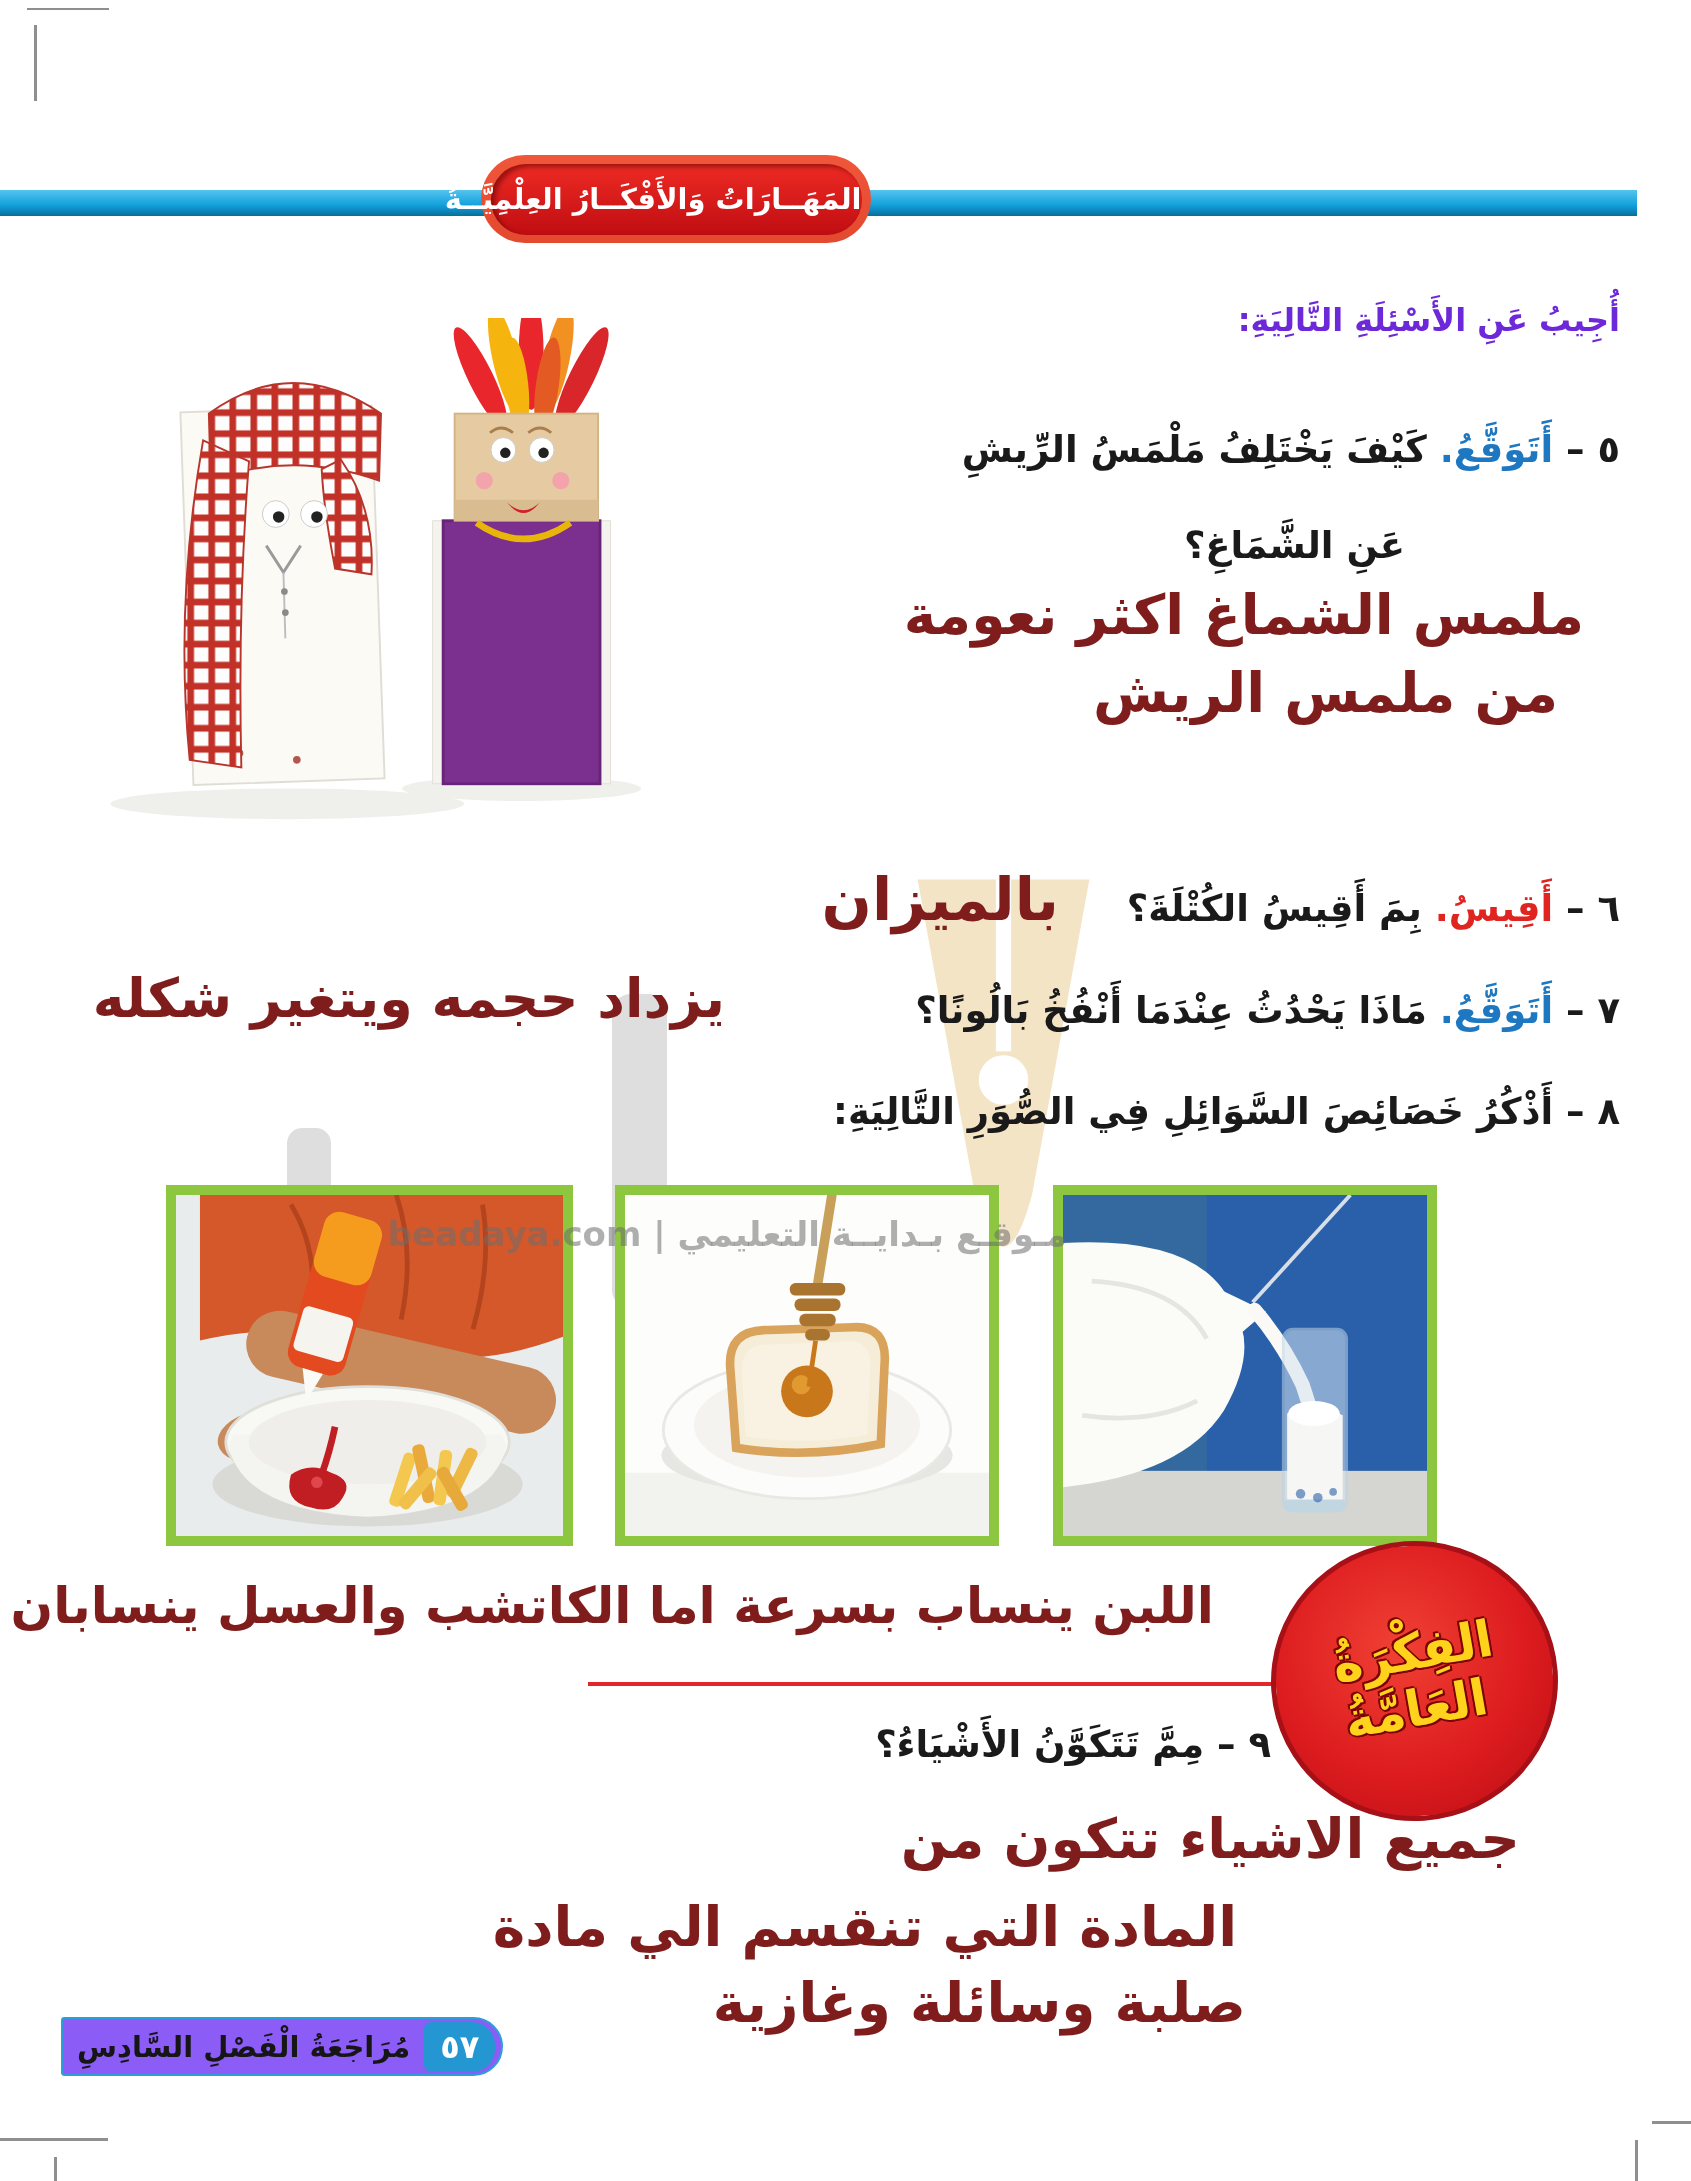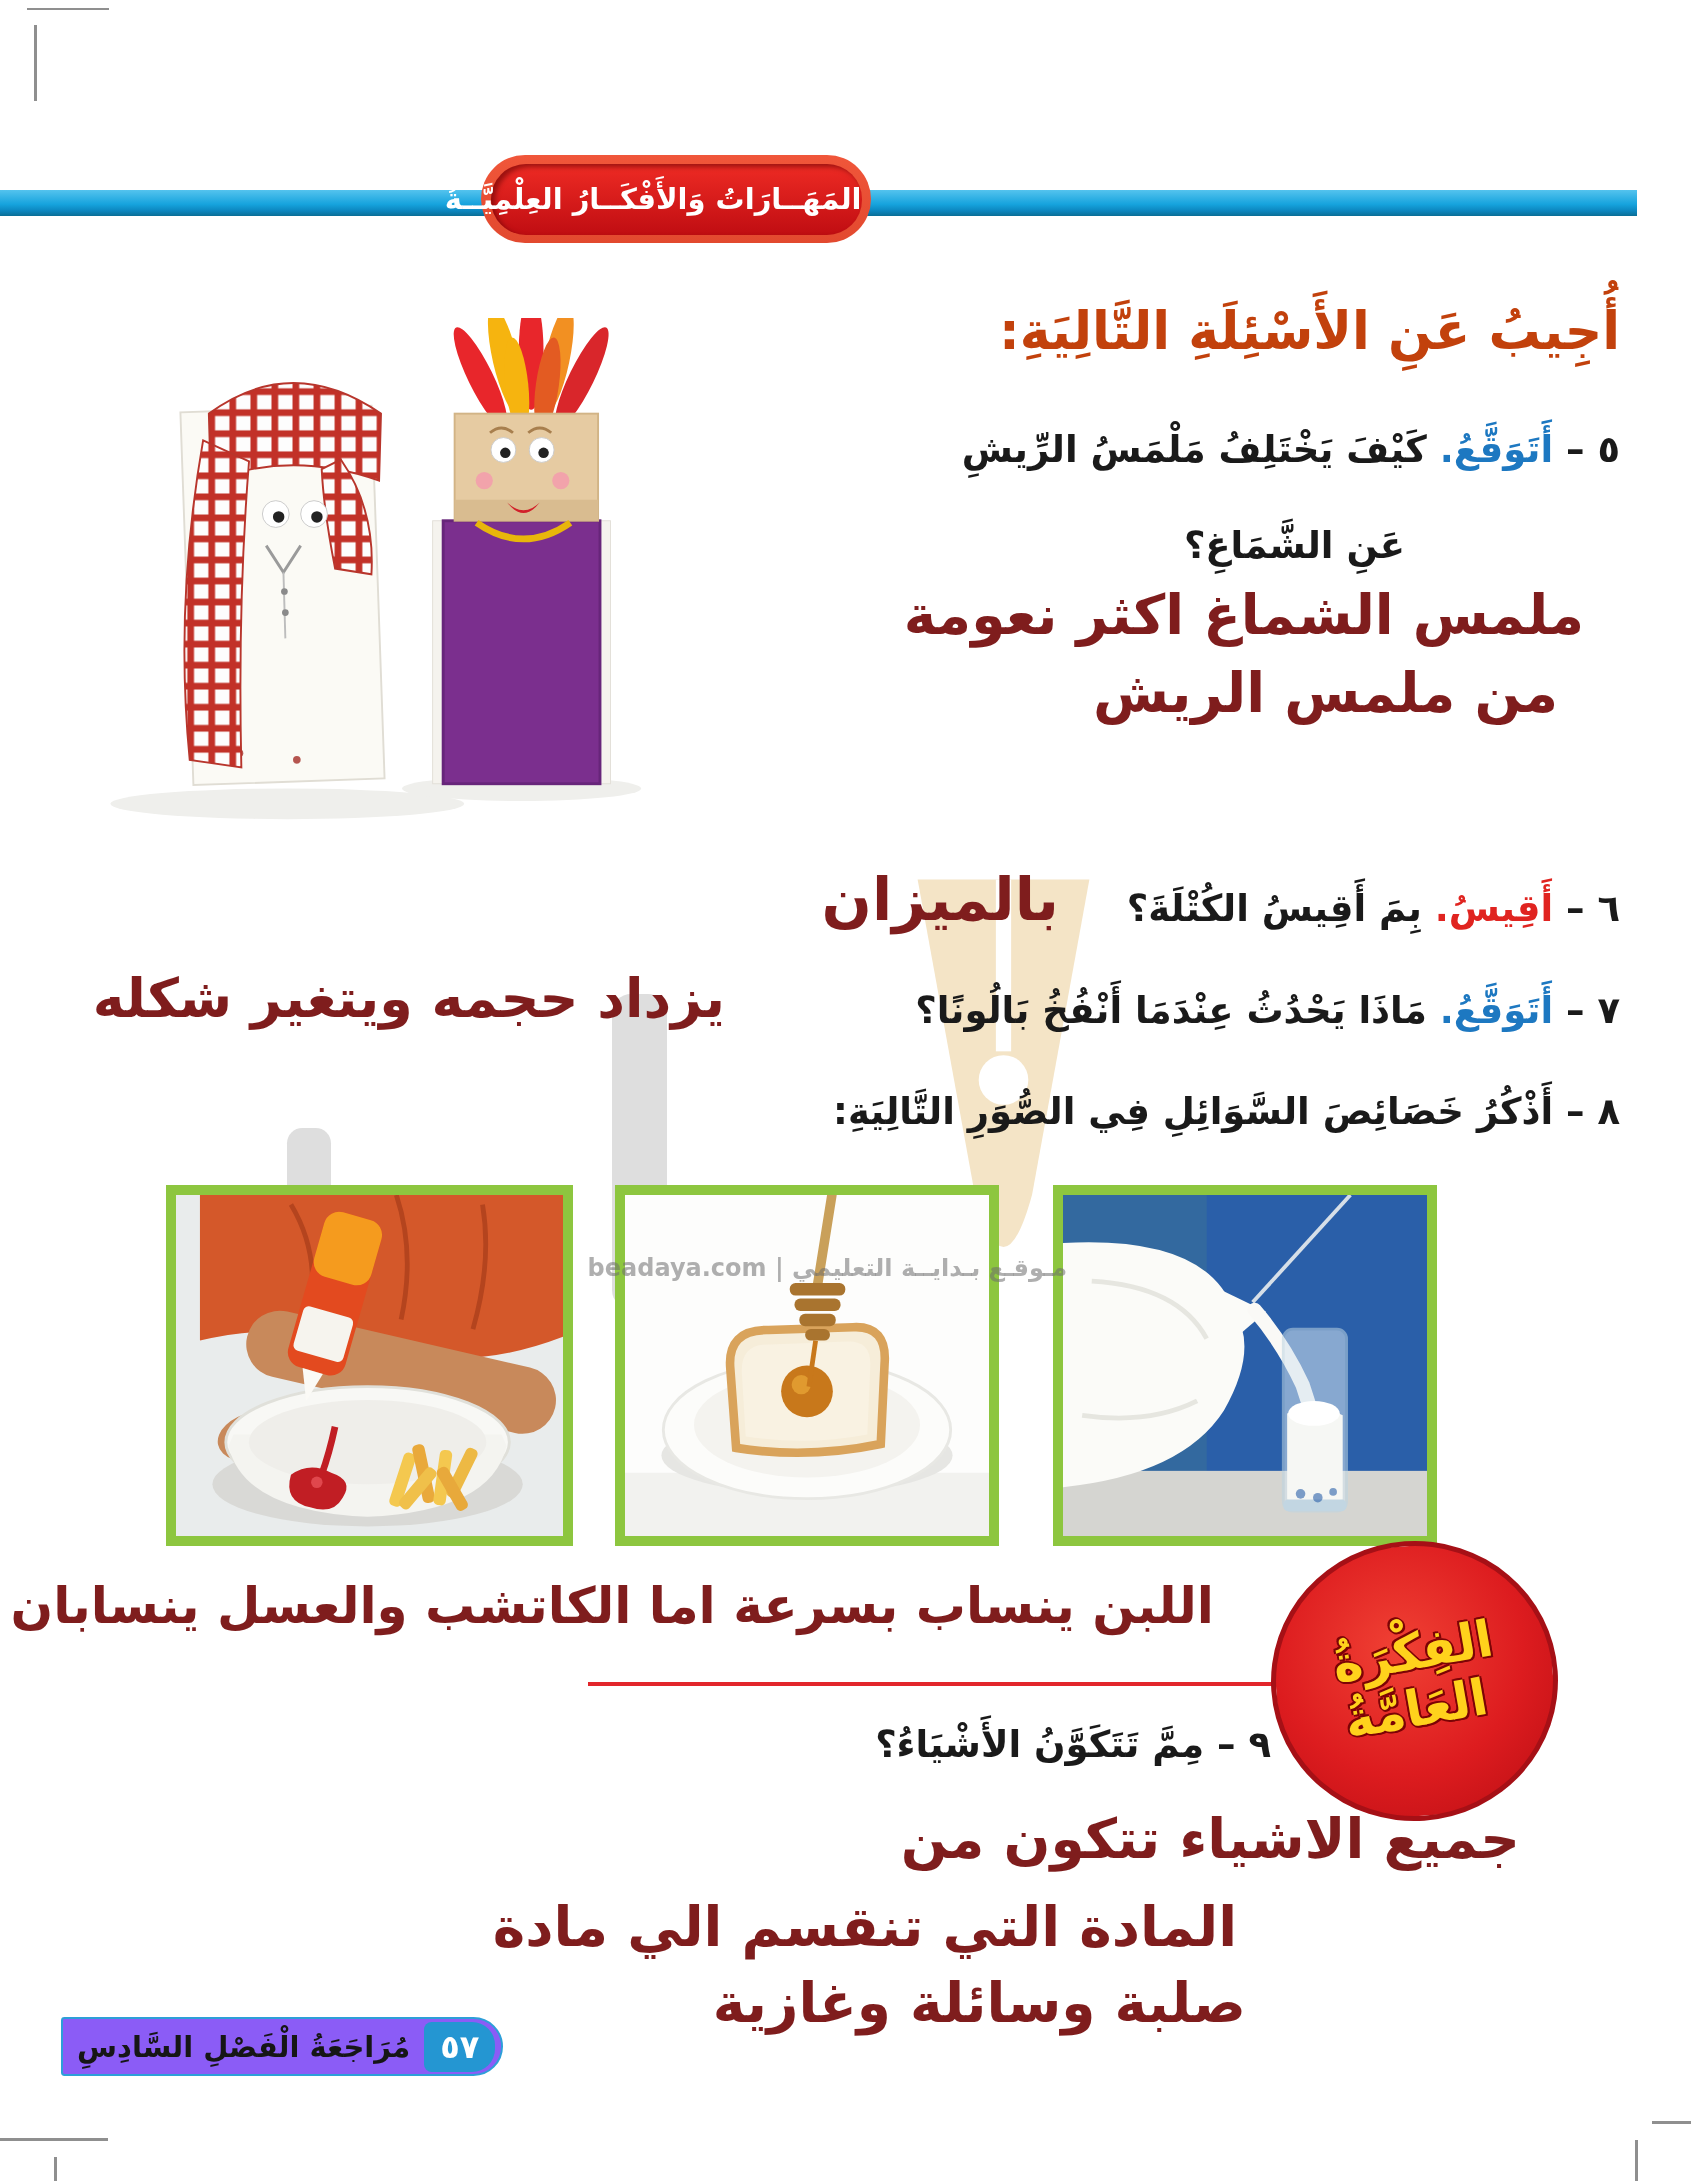--- a/index.html
+++ b/index.html
@@ -13,36 +13,36 @@
      background:linear-gradient(#54c3ee 0%,#16a3dd 55%,#0c86bf 80%,#0a6e96 100%);z-index:1;}
   
   .banner{position:absolute;left:481px;top:155px;width:390px;height:88px;z-index:2;
      border-radius:44px;background:linear-gradient(#f0563a,#e2492f);
      display:flex;align-items:center;justify-content:center;}
   .banner-inner{width:371px;height:71px;border-radius:35px;
      background:linear-gradient(#ee2b24,#c00d12);box-shadow:inset 3.8px 2.9px 5.7px rgba(90,0,0,.55);
      display:flex;align-items:center;}
   .banner-inner span{color:#fff;font-weight:bold;font-size:29px;letter-spacing:0;white-space:nowrap;}
   
-  .h-intro{font-size:52px;font-weight:bold;color:#c2410c;z-index:4;white-space:nowrap;}
+  .h-intro{font-size:32px;font-weight:bold;color:#6d28d9;z-index:4;white-space:nowrap;}
   .q{font-size:37px;font-weight:bold;color:#1a1a1a;z-index:4;white-space:nowrap;}
   .q .num{color:#1a1a1a;}
   .kw-blue{color:#1d78c1;}
   .kw-red{color:#e02420;margin-top:28px;}
   .ans{color:#7f1d1d;font-weight:bold;z-index:4;white-space:nowrap;}
   .red-rule{position:absolute;left:588px;top:1682px;width:690px;height:3.8px;background:#e2262b;z-index:3;}
   
   .photo{position:absolute;top:1185px;height:361px;border:10.5px solid #8dc63f;background:#fff;
      box-sizing:border-box;z-index:2;}
   .photo svg{display:block;width:100%;height:100%;}
   .puppets{position:absolute;left:96px;top:318px;width:636px;height:511px;z-index:2;}
   
   .wm-shape{position:absolute;z-index:0;}
-  .wm-caption{position:absolute;top:1214px;right:625px;z-index:5;font-size:24px;font-weight:bold;
-     color:rgba(110,110,110,.55);white-space:nowrap;margin-top:40px;}
+  .wm-caption{position:absolute;top:1214px;right:625px;z-index:5;font-size:34px;font-weight:bold;
+     color:rgba(110,110,110,.55);white-space:nowrap;}
   
   .badge{position:absolute;left:1271px;top:1541px;width:277px;height:270px;z-index:4;border-radius:50%;
      background:radial-gradient(circle at 45% 38%,#f04134 0%,#dd1c1f 55%,#b90d13 100%);
      border:5.7px solid #a61016;display:flex;flex-direction:column;align-items:center;justify-content:center;
      transform:rotate(-4deg);}
   .badge span{display:block;color:#ffd21c;font-weight:bold;font-size:50px;line-height:57px;
      transform:rotate(-6deg);
      text-shadow:1.9px 0 #7c0406,-1.9px 0 #7c0406,0 1.9px #7c0406,0 -1.9px #7c0406,1.9px 1.9px #7c0406,-1.9px -1.9px #7c0406;}
   
   .footer{position:absolute;left:17px;top:2017px;width:438px;height:55px;z-index:4;

